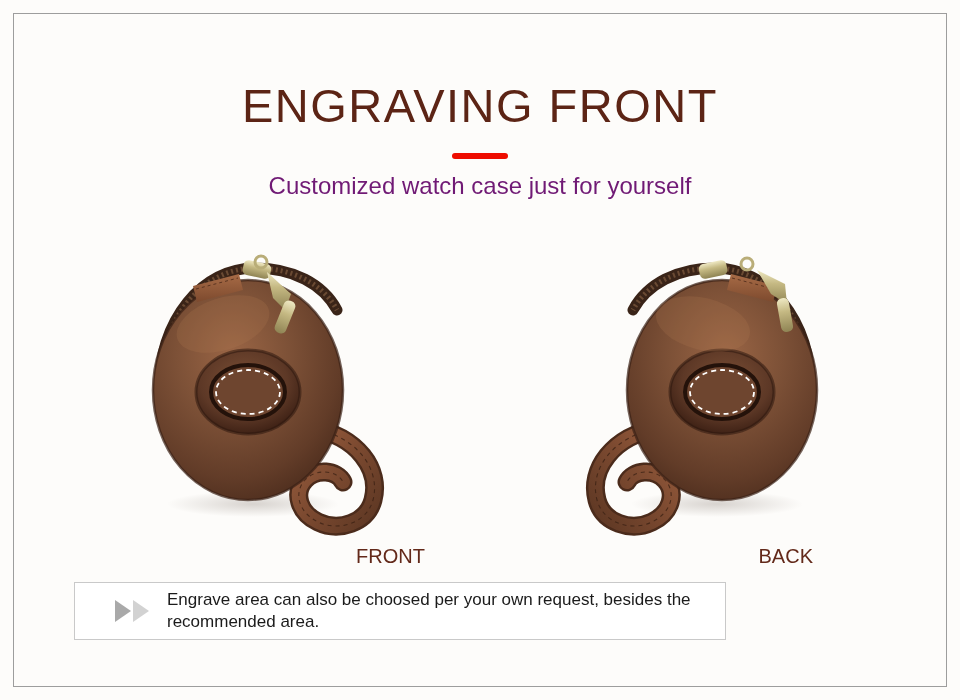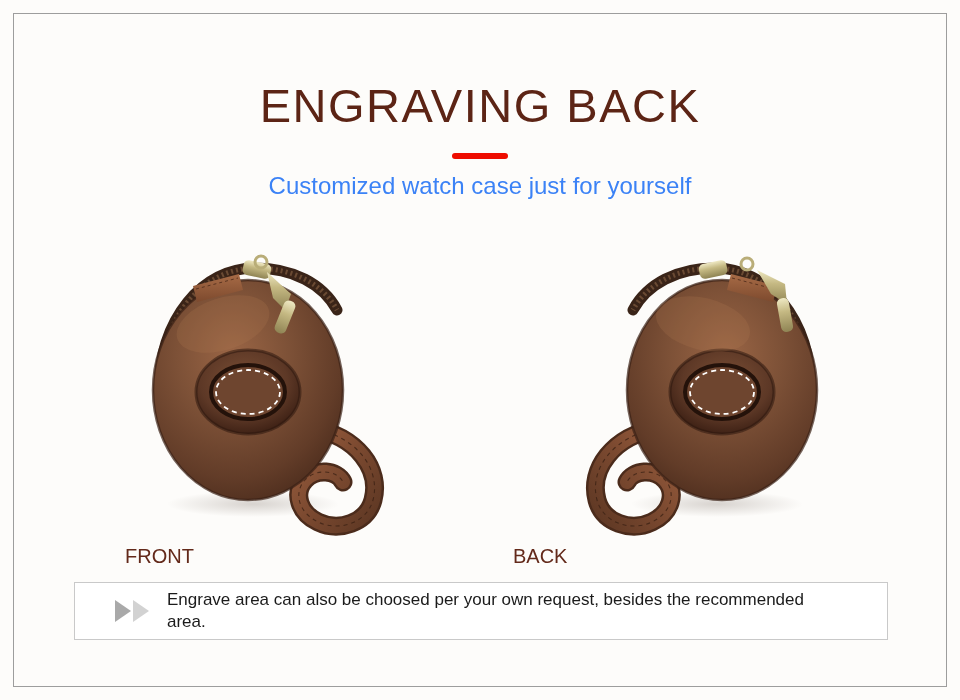--- a/index.html
+++ b/index.html
@@ -51,21 +51,21 @@
   .divider {
     display: inline-block;
     width: 56px;
     height: 6px;
     background: #ee0c00;
     border-radius: 3px;
   }
   .subtitle {
     margin-top: 19px;
     font-size: 24px;
-    color: #3b82f6;
+    color: #701a75;
     line-height: 30px;
     white-space: nowrap;
   }
 
   .products {
     position: absolute;
     left: 0;
     top: 232px;
     width: 960px;
     height: 310px;
@@ -84,33 +84,33 @@
     position: absolute;
     left: 0;
     top: 543px;
     width: 960px;
     height: 30px;
   }
   .caption {
     position: absolute;
     top: 0;
     width: 300px;
-    text-align: left;
+    text-align: right;
     font-size: 20px;
     color: #63291a;
     line-height: 26px;
   }
   .caption.front { left: 125px; }
   .caption.back  { left: 513px; }
 
   .note-box {
     position: absolute;
     left: 74px;
     top: 582px;
-    width: 814px;
+    width: 652px;
     height: 58px;
     border: 1px solid #c9c9c9;
     background: #ffffff;
     box-sizing: border-box;
     display: flex;
     align-items: center;
   }
   .note-arrows {
     flex: 0 0 auto;
     display: flex;
@@ -134,21 +134,21 @@
   }
 </style>
 </head>
 <body>
 
 <div class="page">
 
   <div class="page-frame"></div>
 
   <div class="header">
-    <h1 class="title">ENGRAVING BACK</h1>
+    <h1 class="title">ENGRAVING FRONT</h1>
     <div class="divider-wrap">
       <span class="divider"></span>
     </div>
     <div class="subtitle">Customized watch case just for yourself</div>
   </div>
 
   <div class="products">
 
     <div class="product front">
       <svg width="320" height="310" viewBox="0 0 320 310" xmlns="http://www.w3.org/2000/svg">

